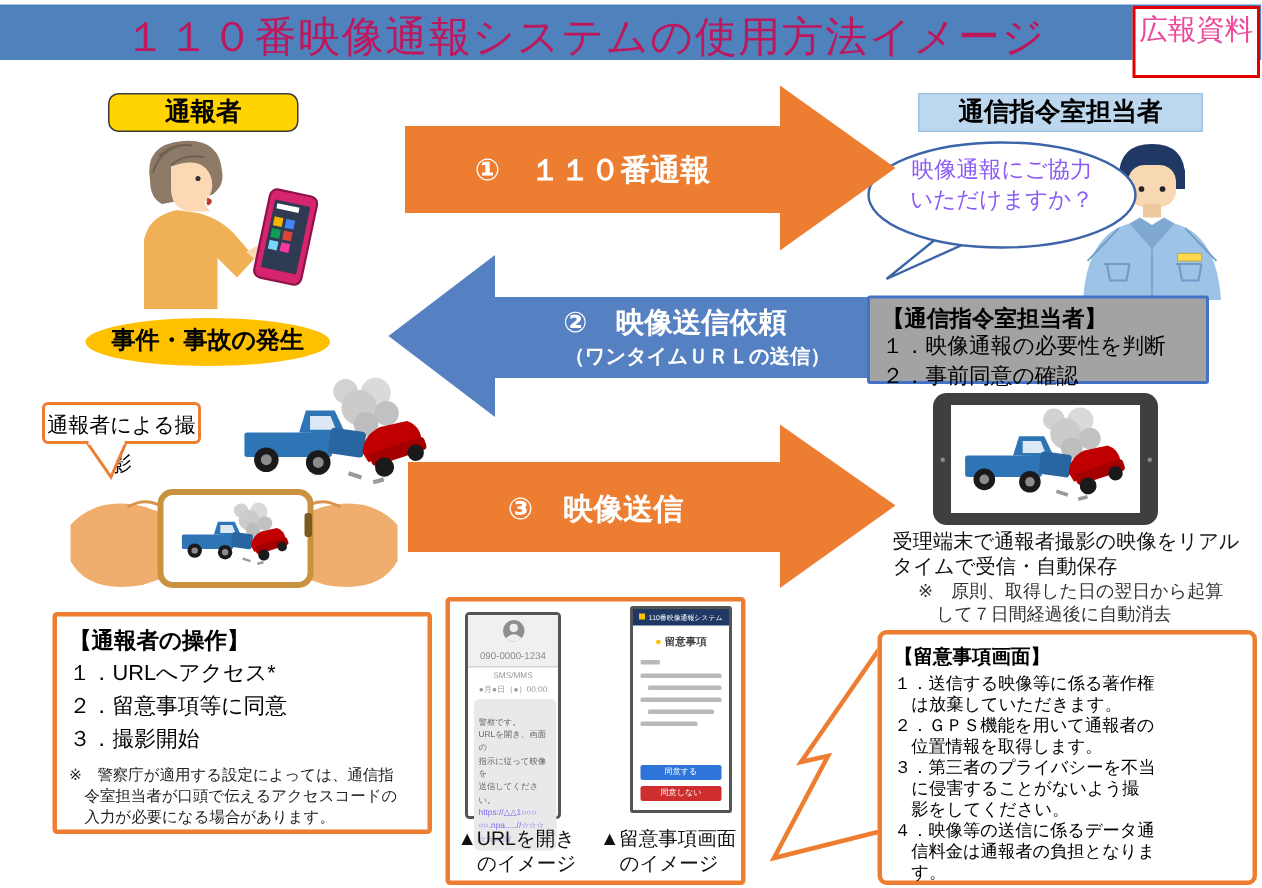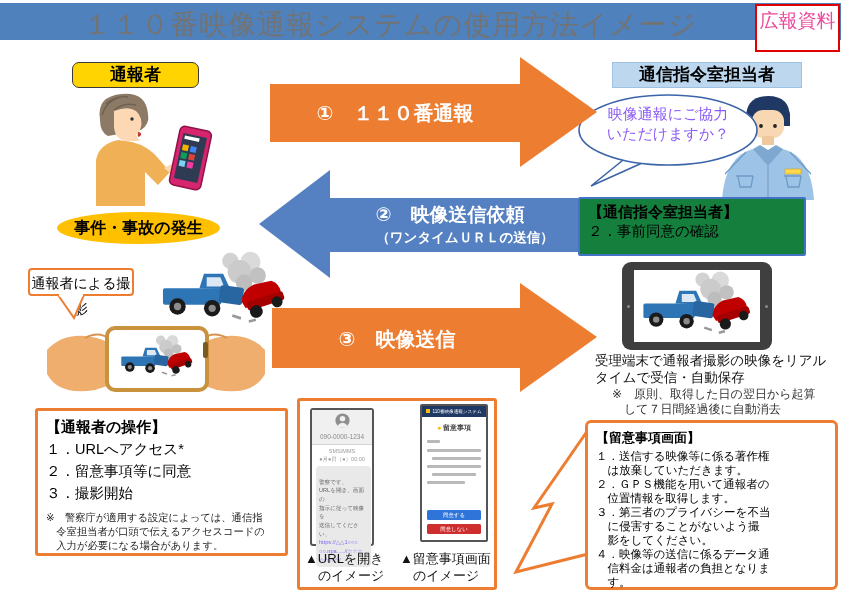--- a/index.html
+++ b/index.html
@@ -2,21 +2,21 @@
 <html><head>
 <meta charset="utf-8">
 <style>
   html,body{margin:0;padding:0;background:#fff;}
   #canvas{position:relative;width:841px;height:592px;background:#fff;overflow:hidden;
     font-family:"Liberation Sans","DejaVu Sans",sans-serif;color:#000;}
   .abs{position:absolute;}
 
   
   .header-bar{left:0;top:3px;width:841px;height:37px;background:#4f81bd;}
-  .header-title{left:0;top:6px;width:780px;text-align:center;color:#737373;font-size:28px;letter-spacing:1px;}
+  .header-title{left:0;top:6px;width:780px;text-align:center;color:#be185d;font-size:28px;letter-spacing:1px;}
   .pr-badge{left:755px;top:4px;width:81px;height:44px;background:#fff;border:2px solid #e00000;
     color:#ec4899;font-size:19px;text-align:center;line-height:30px;}
 
   
   .reporter-label{left:72px;top:62px;width:125px;height:24px;background:#ffd400;border:1.5px solid #3a3a3a;
     border-radius:7px;font-size:17px;font-weight:bold;text-align:center;line-height:24px;}
   .operator-label{left:612px;top:62px;width:188px;height:24px;background:#bdd7ee;border:1px solid #9ec3e2;
     font-size:17px;font-weight:bold;text-align:center;line-height:24px;}
   .incident-ellipse{left:57px;top:212px;width:163px;height:32px;background:#ffc000;border-radius:50%;
     font-size:16px;font-weight:bold;text-align:center;line-height:32px;}
@@ -26,21 +26,21 @@
   .arrow-text{color:#fff;font-weight:bold;text-align:center;}
   .a1-text{left:280px;top:100px;width:230px;font-size:20px;}
   .a2-text1{left:330px;top:202px;width:240px;font-size:19px;}
   .a2-text2{left:340px;top:229px;width:250px;font-size:13.5px;}
   .a3-text{left:282px;top:326px;width:230px;font-size:20px;}
 
   
   .speech-text{left:588px;top:104px;width:160px;text-align:center;font-size:15px;color:#8b5cf6;line-height:20px;}
 
   
-  .operator-box{left:578px;top:197px;width:228px;height:59px;background:#15803d;border:2px solid #4472c4;
+  .operator-box{left:578px;top:197px;width:228px;height:59px;background:#a3a3a3;border:2px solid #4472c4;
     border-radius:2px;padding:4px 8px;box-sizing:border-box;}
   .operator-box .bx-title{font-size:15px;font-weight:bold;}
   .operator-box .bx-item{font-size:14.5px;line-height:1.35;}
 
   
   .shoot-callout{left:28px;top:268px;width:106px;height:28px;background:#fff;border:2px solid #ed7d31;
     border-radius:4px;font-size:14px;text-align:center;line-height:26px;box-sizing:border-box;}
 
   
   .tablet{left:622px;top:262px;width:150px;height:88px;background:#3f3f3f;border-radius:9px;}
@@ -188,20 +188,21 @@
     <polygon points="259,224 330,170 330,198 578,198 578,252 330,252 330,278" fill="#5580c2"></polygon>
     <polygon points="272,308 520,308 520,283 597,337 520,392 520,368 272,368" fill="#ed7d31"></polygon>
   </svg>
   <div class="abs arrow-text a1-text">①　１１０番通報</div>
   <div class="abs arrow-text a2-text1">②　映像送信依頼</div>
   <div class="abs arrow-text a2-text2">（ワンタイムＵＲＬの送信）</div>
   <div class="abs arrow-text a3-text">③　映像送信</div>
 
   <div class="abs operator-box">
     <div class="bx-title">【通信指令室担当者】</div>
+    <div class="bx-item">１．映像通報の必要性を判断</div>
     <div class="bx-item">２．事前同意の確認</div>
   </div>
 
   <div class="abs shoot-callout">通報者による撮影</div>
   <svg class="abs" style="left:50px;top:294px" width="46" height="26" viewBox="0 0 46 26">
     <polygon points="8,1 24,24 34,1" fill="#fff" stroke="#ed7d31" stroke-width="2"></polygon>
     <rect x="9" y="0" width="24" height="2.5" fill="#fff"></rect>
   </svg>
 
   <svg class="abs illu" style="left:155px;top:250px" width="138" height="82" viewBox="0 0 150 90">

